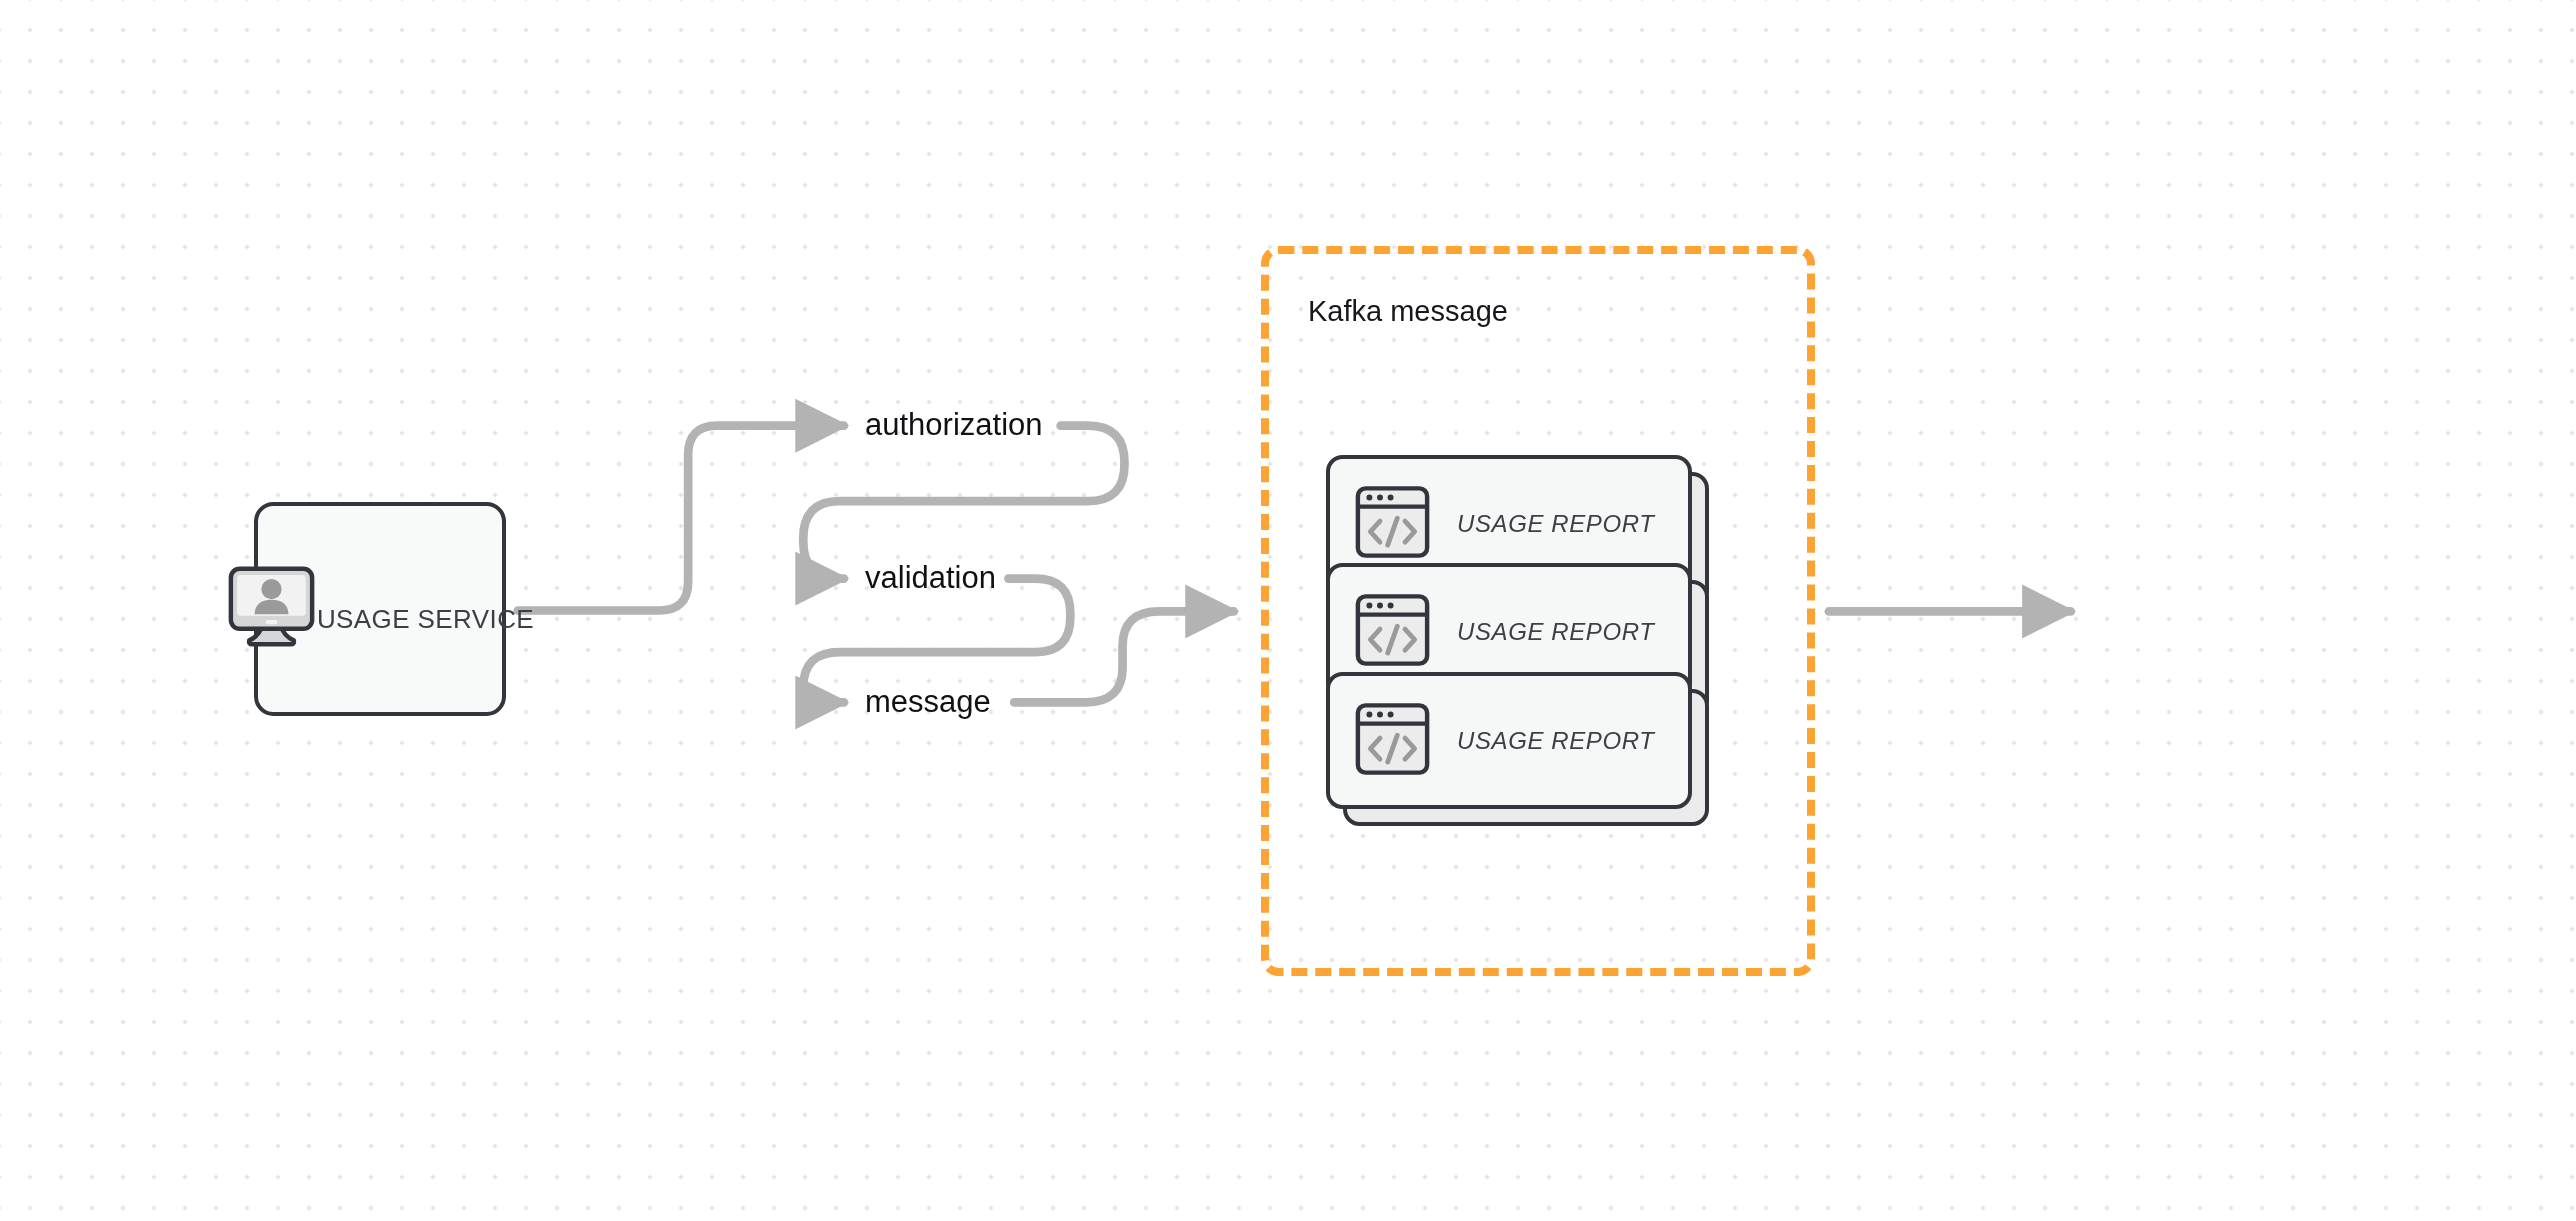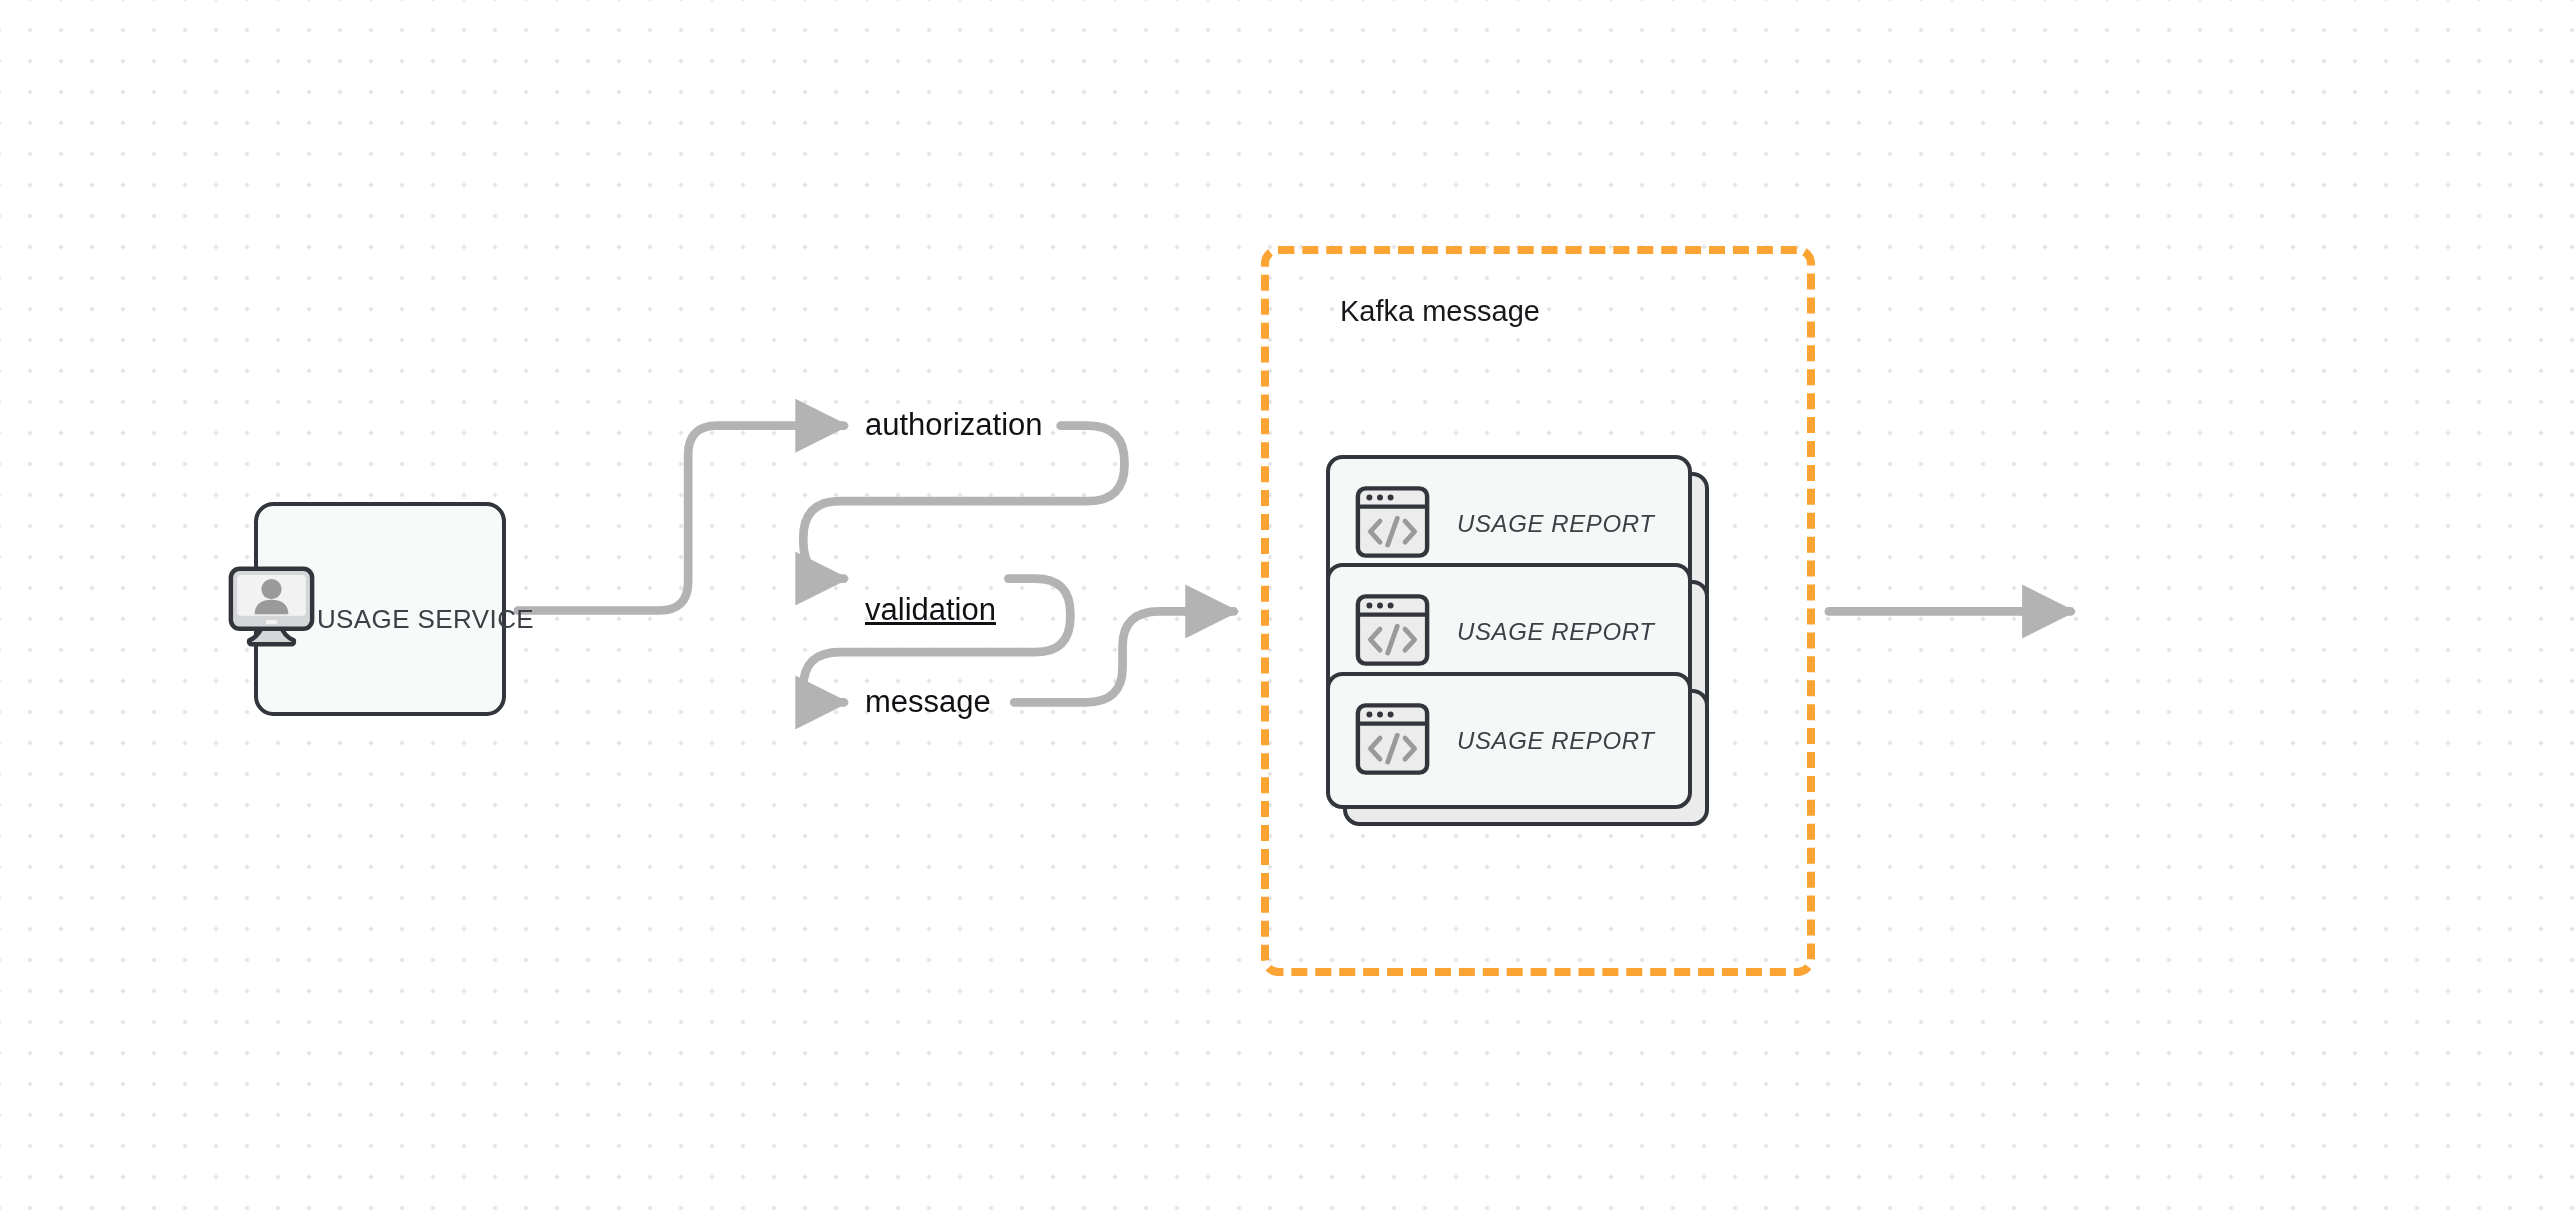--- a/index.html
+++ b/index.html
@@ -74,21 +74,21 @@
     left: 1261px;
     top: 246px;
     width: 554px;
     height: 730px;
     box-sizing: border-box;
     border: 8.7px dashed #fba333;
     border-radius: 17.4px;
   }
   #kafka-message-title {
     position: absolute;
-    left: 1340px;
+    left: 1308px;
     top: 295px;
     font-size: 29px;
     color: #17181b;
     white-space: nowrap;
   }
 
   
   .report-card-wrap {
     position: absolute;
     width: 366px;
@@ -137,21 +137,21 @@
 
   
   .edge-label {
     position: absolute;
     font-size: 31px;
     color: #101114;
     white-space: nowrap;
     text-align: center;
   }
   #label-authorization { left: 865px; top: 407px; }
-  #label-validation    { left: 865px; top: 592px; text-decoration: underline; }
+  #label-validation    { left: 865px; top: 560px; }
   #label-batching      { left: 865px; top: 684px; }
 </style>
 </head>
 <body>
 
 <div id="canvas">
 
   <svg id="edges" viewBox="0 0 2662 1262" xmlns="http://www.w3.org/2000/svg">
     <defs>
       <marker id="arrow" viewBox="0 0 10 10" refX="9" refY="5" markerWidth="6.2" markerHeight="6.2" orient="auto-start-reverse">

